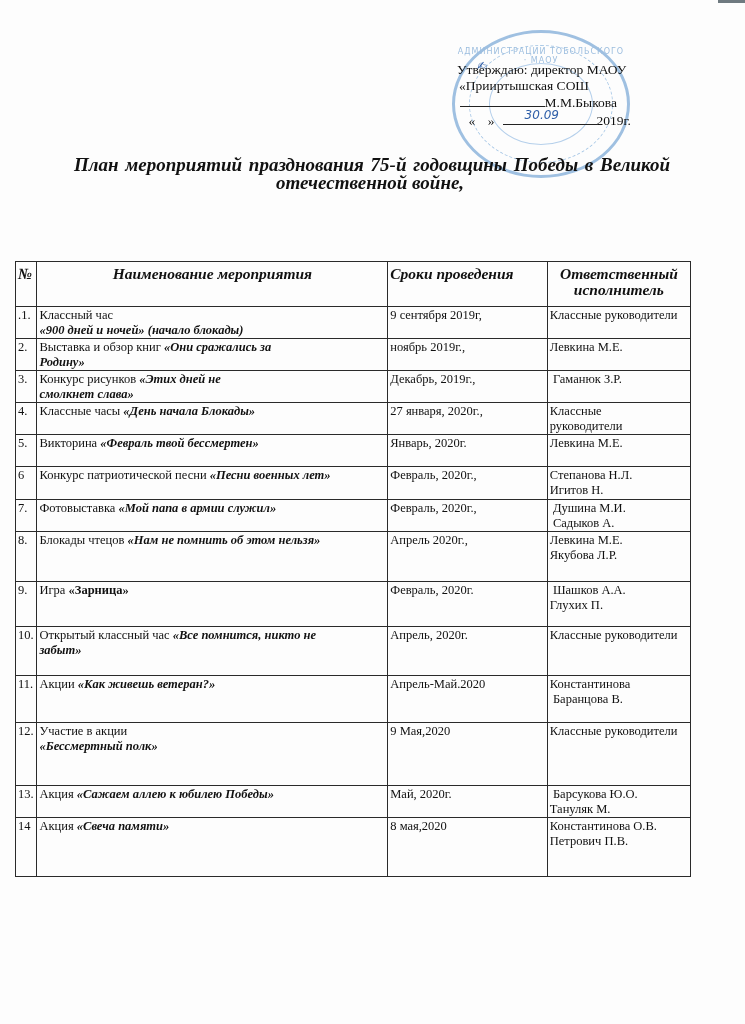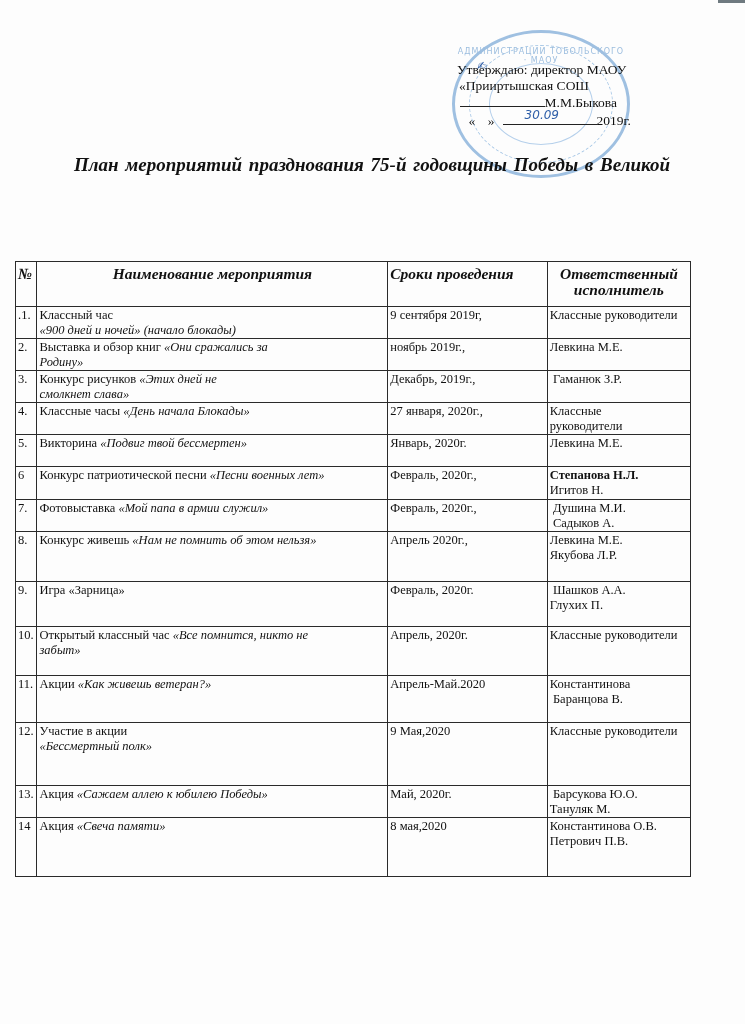--- a/index.html
+++ b/index.html
@@ -55,21 +55,21 @@
     table.plan td, table.plan th {
       border: 1.5px solid #2a2a2a; vertical-align: top; padding: 1px 2px 0 2px; text-align: left; font-weight: normal;
     }
     table.plan th { font-weight: bold; font-style: italic; font-size: 15.5px; line-height: 16px; padding-top: 4px; }
     table.plan th.c-name { text-align: center; }
     table.plan th.c-resp { text-align: center; }
     .col-num { width: 21px; }
     .col-name { width: 343px; }
     .col-date { width: 156px; }
     .col-resp { width: 140px; }
-    .event-title { font-weight: normal; font-style: italic; }
+    .event-title { font-weight: bold; font-style: italic; }
     .event-title.plain-bold { font-style: normal; }
     .resp-line { display: block; white-space: nowrap; }
     .cell-num { white-space: nowrap; }
   </style>
 </head>
 <body>
 
 <div class="corner-mark"></div>
 
 <div class="stamp">
@@ -84,20 +84,21 @@
   </div>
   <div class="l4">
     <span class="q">«</span>
     <span class="q">»</span>
     <span class="dline"><span class="sig">30.09</span></span><span>2019г.</span>
   </div>
 </div>
 
 <div class="title">
   <div class="t1">План   мероприятий   празднования 75-й годовщины Победы в Великой</div>
+  <div class="t2">отечественной войне,</div>
 </div>
 
 <table class="plan">
   <colgroup>
     <col class="col-num">
       <col class="col-name">
       <col class="col-date">
       <col class="col-resp">
   </colgroup>
   <thead>
@@ -137,47 +138,47 @@
         <td class="cell-num">4.</td>
         <td><span>Классные часы </span><span class="event-title">«День начала Блокады»</span></td>
         <td>27 января, 2020г.,</td>
         <td>
           <span class="resp-line" style="white-space: pre;">Классные</span>
           <span class="resp-line" style="white-space: pre;">руководители</span>
         </td>
       </tr>
       <tr style="height: 32px;">
         <td class="cell-num">5.</td>
-        <td><span>Викторина </span><span class="event-title">«Подвиг твой бессмертен»</span></td>
+        <td><span>Викторина </span><span class="event-title">«Февраль твой бессмертен»</span></td>
         <td>Январь, 2020г.</td>
         <td>
           <span class="resp-line" style="white-space: pre;">Левкина М.Е.</span>
         </td>
       </tr>
       <tr style="height: 33px;">
         <td class="cell-num">6</td>
         <td><span>Конкурс патриотической песни </span><span class="event-title">«Песни военных лет»</span></td>
         <td>Февраль, 2020г.,</td>
         <td>
-          <span class="resp-line" style="white-space: pre; font-weight: bold;">Степанова Н.Л.</span>
+          <span class="resp-line" style="white-space: pre;">Степанова Н.Л.</span>
           <span class="resp-line" style="white-space: pre;">Игитов Н.</span>
         </td>
       </tr>
       <tr style="height: 32px;">
         <td class="cell-num">7.</td>
         <td><span>Фотовыставка </span><span class="event-title">«Мой папа в армии служил»</span></td>
         <td>Февраль, 2020г.,</td>
         <td>
           <span class="resp-line" style="white-space: pre;"> Душина М.И.</span>
           <span class="resp-line" style="white-space: pre;"> Садыков А.</span>
         </td>
       </tr>
       <tr style="height: 50px;">
         <td class="cell-num">8.</td>
-        <td><span>Конкурс живешь </span><span class="event-title">«Нам не помнить об этом нельзя»</span></td>
+        <td><span>Блокады чтецов </span><span class="event-title">«Нам не помнить об этом нельзя»</span></td>
         <td>Апрель 2020г.,</td>
         <td>
           <span class="resp-line" style="white-space: pre;">Левкина М.Е.</span>
           <span class="resp-line" style="white-space: pre;">Якубова Л.Р.</span>
         </td>
       </tr>
       <tr style="height: 45px;">
         <td class="cell-num">9.</td>
         <td><span> Игра </span><span class="event-title plain-bold">«Зарница»</span></td>
         <td>Февраль, 2020г.</td>

